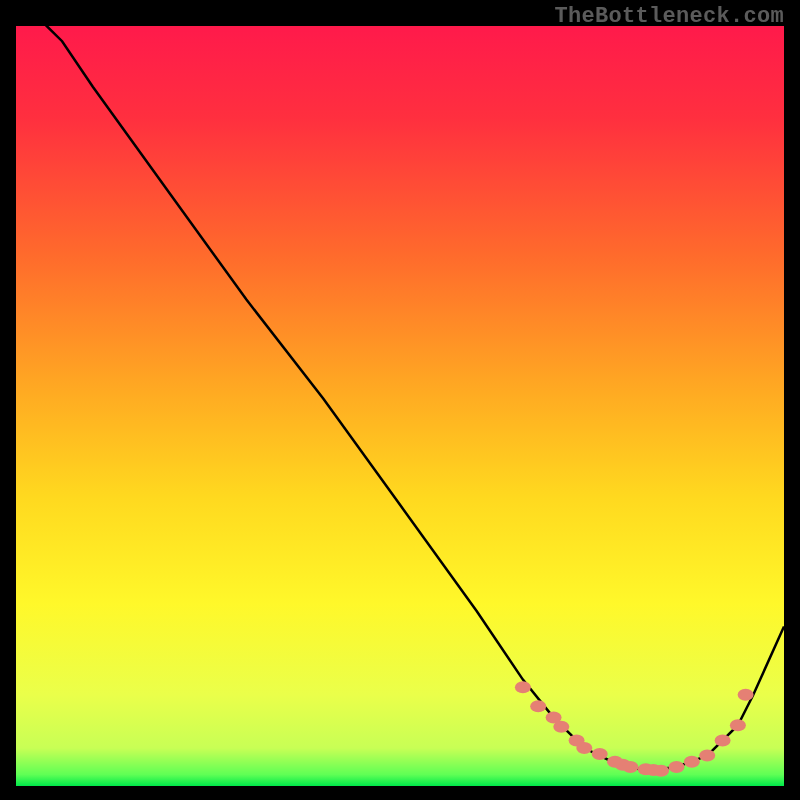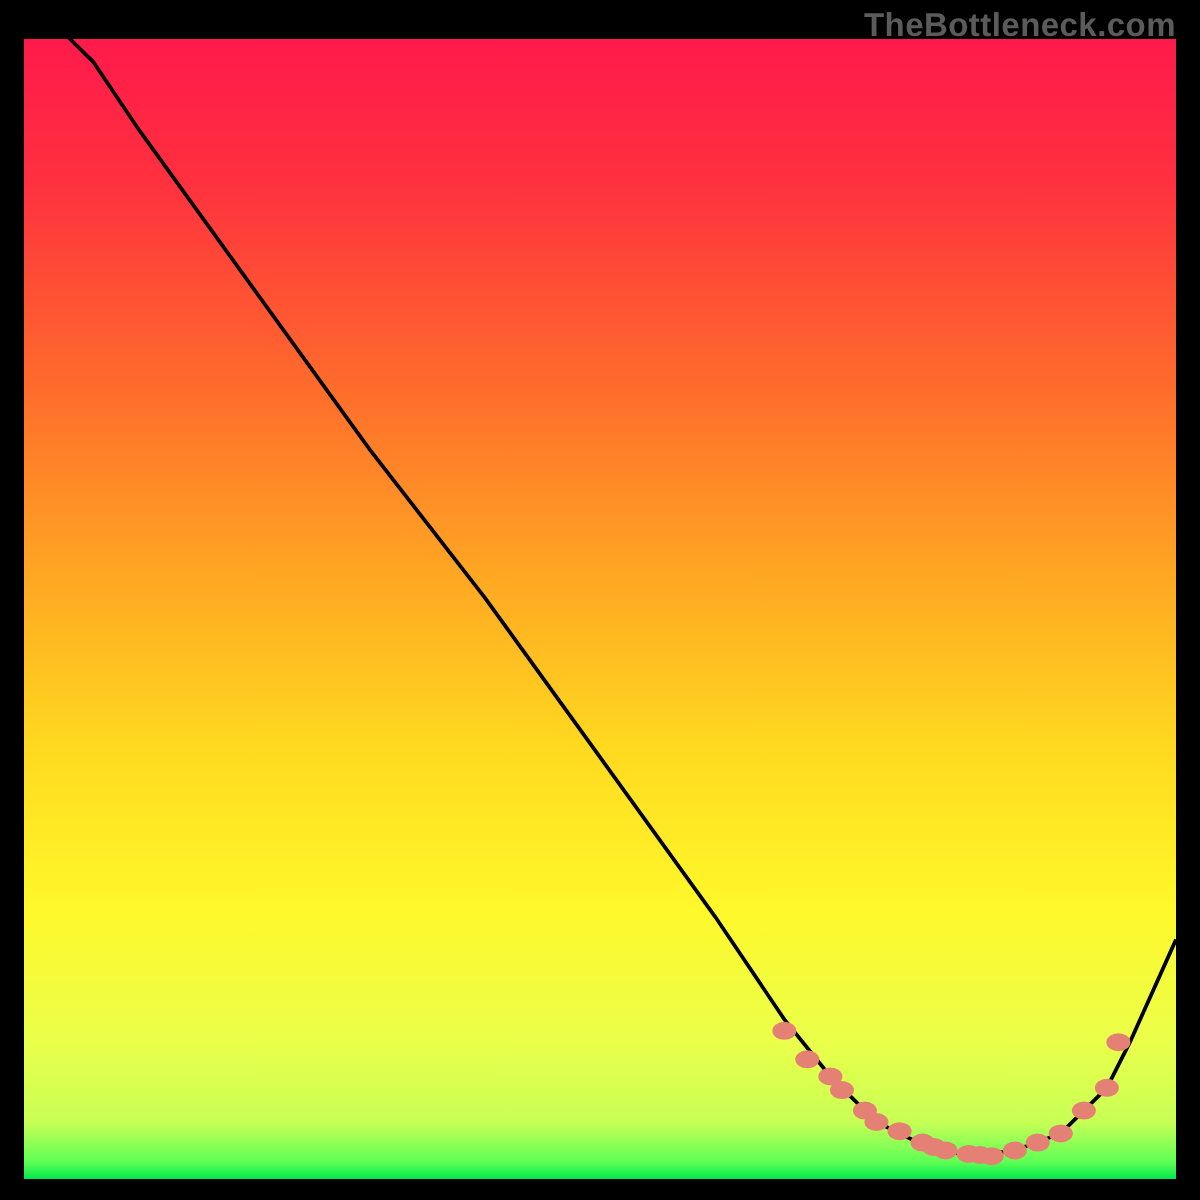--- a/index.html
+++ b/index.html
@@ -22,21 +22,21 @@
     position: absolute;
     left: 0;
     top: 0;
     width: 768px;
     height: 760px;
   }
   .watermark {
     position: absolute;
     top: 4px;
     right: 16px;
-    font-family: Liberation Sans, sans-serif;
+    font-family: Liberation Mono, monospace;
     font-size: 22px;
     font-weight: 600;
     color: #5b5b5b;
     letter-spacing: 0.3px;
   }
 </style>
 </head>
 <body>
 
 <div class="watermark">TheBottleneck.com</div>

